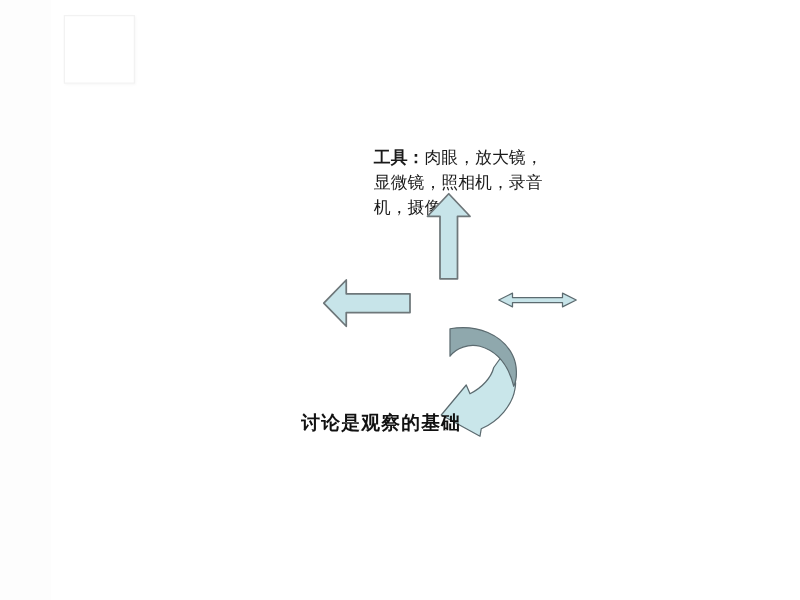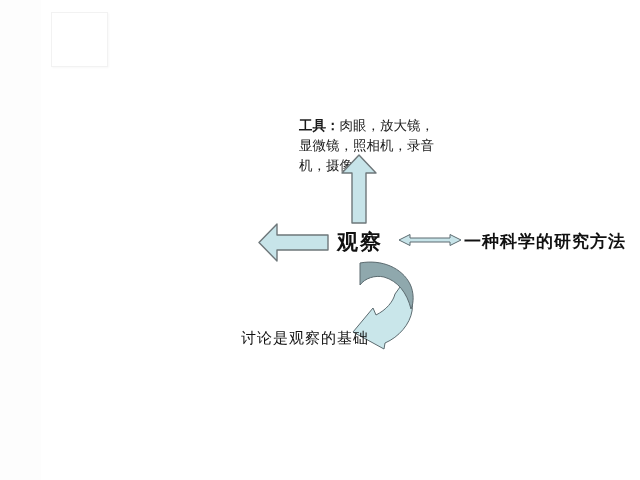--- a/index.html
+++ b/index.html
@@ -37,21 +37,21 @@
     font-size: 21px; font-weight: bold; color: #111;
     letter-spacing: 2px;
   }
   .right-label {
     left: 423px; top: 230px;
     font-size: 17px; font-weight: bold; color: #111;
     letter-spacing: 1px;
   }
   .bottom-label {
     left: 200px; top: 329px;
-    font-size: 15px; font-weight: normal; color: #111;
+    font-size: 15px; font-weight: bold; color: #111;
     letter-spacing: 1px;
   }
   .up-arrow     { left: 299px; top: 154px; }
   .left-arrow   { left: 217px; top: 222px; }
   .double-arrow { left: 357px; top: 233px; }
   .curved-arrow { left: 309px; top: 261px; }
   svg .block-outline { stroke: #6e777a; stroke-width: 1.4; stroke-linejoin: round; }
   svg .thin-outline  { stroke: #5c6b70; stroke-width: 1;   stroke-linejoin: round; }
 </style>
 </head>
@@ -69,27 +69,25 @@
 
   <svg class="abs up-arrow" width="38" height="71" viewBox="0 0 38 71">
     <polygon class="block-outline" points="19,1 36,19 26,19 26,69 12,69 12,19 2,19" fill="#c7e4e9"></polygon>
   </svg>
 
 
   <svg class="abs left-arrow" width="72" height="42" viewBox="0 0 72 42">
     <polygon class="block-outline" points="1,20.5 19,2 19,13 70,13 70,28 19,28 19,39" fill="#c7e4e9"></polygon>
   </svg>
 
-  <div class="abs center-label">观察</div>
 
   <svg class="abs double-arrow" width="64" height="14" viewBox="0 0 64 14">
     <polygon class="thin-outline" points="1,7 12,1.5 12,5 52,5 52,1.5 63,7 52,12.5 52,9 12,9 12,12.5" fill="#c7e4e9"></polygon>
   </svg>
 
-  <div class="abs right-label">一种科学的研究方法</div>
 
   <svg class="abs curved-arrow" width="72" height="92" viewBox="0 0 72 92">
     <path class="thin-outline" d="M 50,26 C 59,31 64,40 62,50 C 60,63 49,76 35,82 L 34,88 L 3,71 L 23,47 L 26,54 C 36,49 43,41 45,33 Z" fill="#c9e6ea"></path>
     <path class="thin-outline" d="M 10,2 C 32,-2 52,7 60,23 C 64,31 64,42 61,48 C 57,32 48,20 34,16 C 25,14 15,17 10,24 Z" fill="#8fa8ad"></path>
   </svg>
 
   <div class="abs bottom-label">讨论是观察的基础</div>
 
 </div>
 

